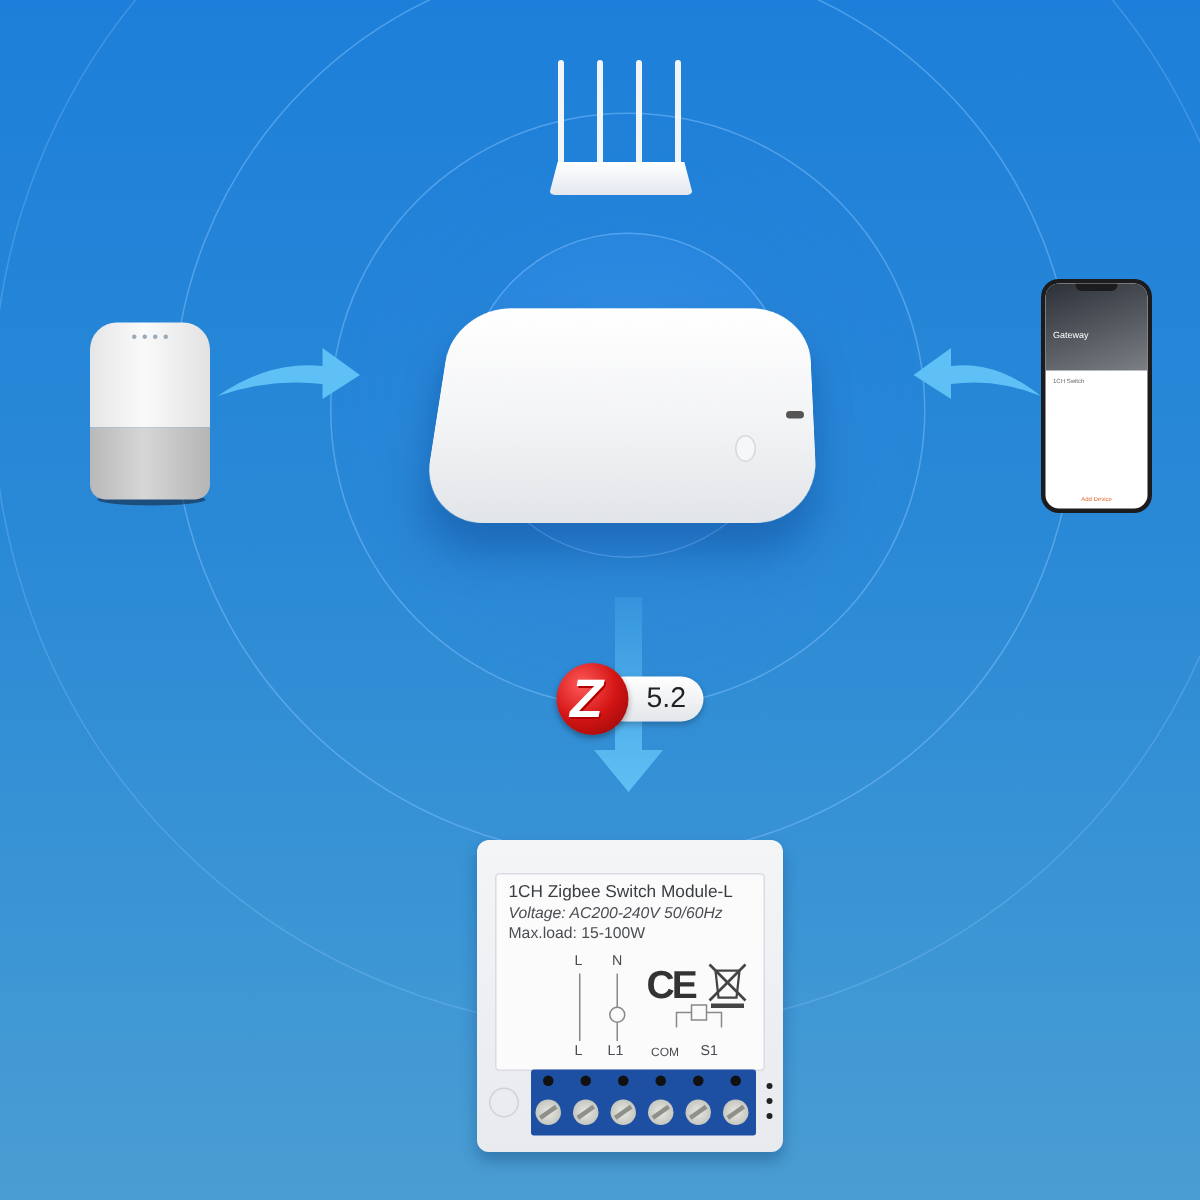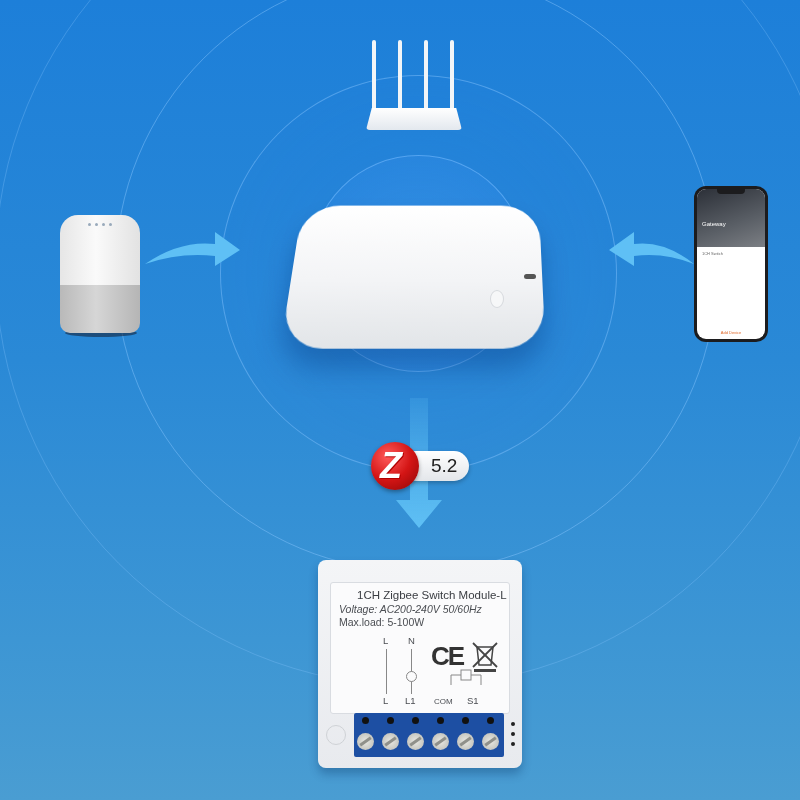--- a/index.html
+++ b/index.html
@@ -49,21 +49,21 @@
   .zb-badge { position:absolute; left:371px; top:442px; width:100px; height:48px; }
   .zb-pill { position:absolute; left:30px; top:9px; width:68px; height:30px; background:linear-gradient(180deg,#ffffff,#e3e6ea); border-radius:15px; box-shadow: 0 2px 4px rgba(0,0,0,0.25); }
   .zb-version { position:absolute; left:60px; top:13px; font-size:19px; color:#222; }
   .zb-ball { position:absolute; left:0; top:0; width:48px; height:48px; border-radius:50%; background: radial-gradient(circle at 35% 30%, #ff5a5a 0%, #d41515 50%, #8e0505 100%); box-shadow:0 2px 4px rgba(0,0,0,0.35); }
   .zb-z { position:absolute; left:9px; top:3px; font-size:36px; font-weight:bold; color:#fff; font-style:italic; text-shadow:1px 1px 0 #b20000; }
 
   
   .module { position:absolute; left:318px; top:560px; width:204px; height:208px; background:linear-gradient(180deg,#f4f5f7,#e8eaee); border-radius:8px; box-shadow: 0 6px 10px rgba(0,40,90,0.3); }
   .module-label { position:absolute; left:12px; top:22px; width:178px; height:130px; background:#fbfbfc; border:1px solid #d9dce1; border-radius:3px; }
   .module-text { position:absolute; left:8px; font-size:10.5px; color:#4a4d52; white-space:nowrap; }
-  .module-title { top:6px; font-size:11.5px; color:#3a3d42;margin-left:18px; }
+  .module-title { top:6px; font-size:11.5px; color:#3a3d42; }
   .module-volt { top:20px;font-style:italic; }
   .module-load { top:33px; }
   .pin-label { position:absolute; font-size:9.5px; color:#4a4d52; }
   .ce { position:absolute; left:100px; top:58px; font-size:26px; color:#333; letter-spacing:-2px; font-weight:bold; }
   .terminal { position:absolute; left:36px; top:153px; width:150px; height:44px; background:#1d4fa3; border-radius:2px; }
   .term-hole { position:absolute; top:4px; width:7px; height:7px; background:#111; border-radius:50%; }
   .screw { position:absolute; top:20px; width:17px; height:17px; border-radius:50%; background:radial-gradient(circle,#e9e9e4,#b7b8b1); }
   .screw::after { content:""; position:absolute; left:2px; top:7px; width:13px; height:3px; background:#8f908a; transform:rotate(-35deg); }
   .side-dot { position:absolute; left:193px; width:4px; height:4px; background:#222; border-radius:50%; }
 </style>
@@ -134,21 +134,21 @@
     <span class="zb-version">5.2</span>
     <div class="zb-ball">
       <span class="zb-z">Z</span>
     </div>
   </div>
 
   <div class="module">
     <div class="module-label">
       <div class="module-text module-title">1CH Zigbee Switch Module-L</div>
       <div class="module-text module-volt">Voltage: AC200-240V 50/60Hz</div>
-      <div class="module-text module-load">Max.load: 5-100W</div>
+      <div class="module-text module-load">Max.load: 15-100W</div>
 
       <span class="pin-label" style="left:52px; top:52px;">L</span>
       <span class="pin-label" style="left:77px; top:52px;">N</span>
       <div style="position:absolute; left:55px; top:66px; width:1px; height:45px; background:#888;"></div>
       <div style="position:absolute; left:80px; top:66px; width:1px; height:45px; background:#888;"></div>
       <div style="position:absolute; left:75px; top:88px; width:9px; height:9px; border:1px solid #888; border-radius:50%; background:#fbfbfc;"></div>
       <svg style="position:absolute; left:118px; top:84px;" width="34" height="20">
         <path d="M2 18 L2 8 L12 8 M22 8 L32 8 L32 18" stroke="#888" fill="none"></path>
         <rect x="12" y="3" width="10" height="10" stroke="#888" fill="none"></rect>
       </svg>

